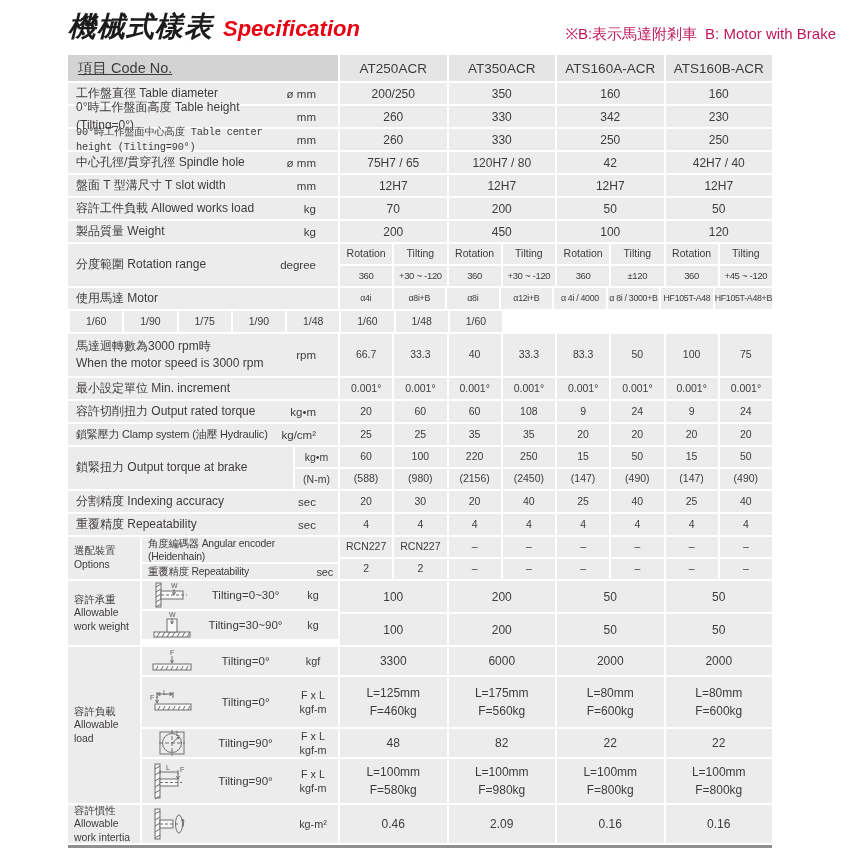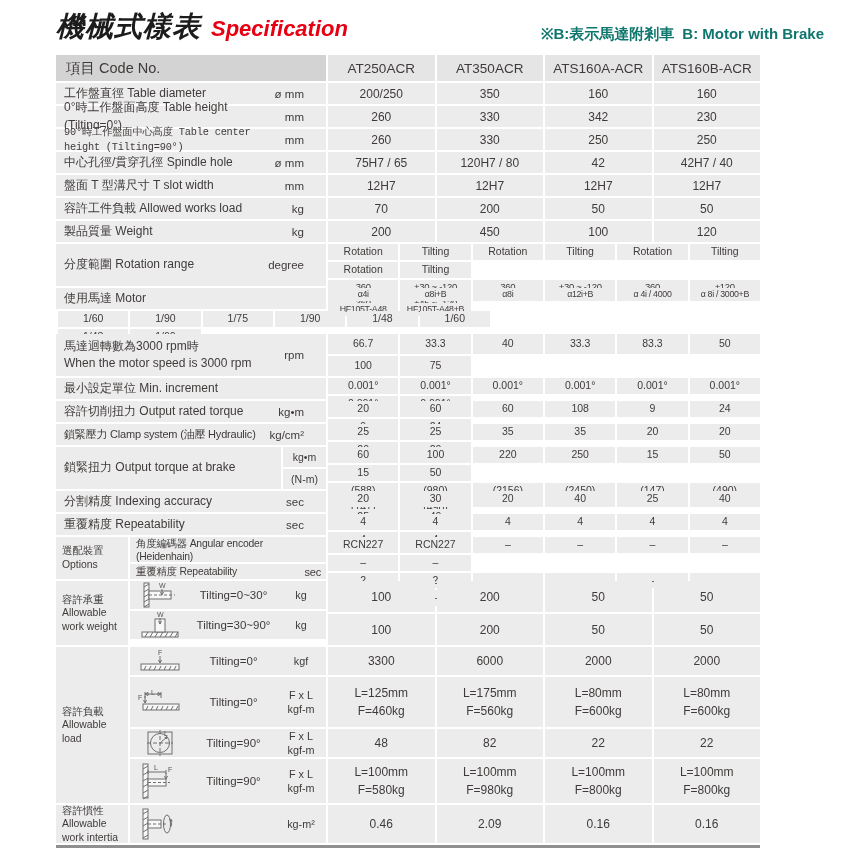--- a/index.html
+++ b/index.html
@@ -1,51 +1,51 @@
 <!DOCTYPE html>
 <html><head>
 <meta charset="utf-8">
 <style>
   * { margin:0; padding:0; box-sizing:border-box; }
   html,body { width:850px; height:849px; background:#fff; overflow:hidden; }
   body { font-family:"Liberation Sans", sans-serif; color:#3f3b3a; position:relative; }
-  .page { position:absolute; left:56px; top:0; width:768px; }
+  .page { position:absolute; left:68px; top:0; width:768px; }
 
   
   .titlebar { height:55px; display:flex; align-items:flex-end; justify-content:space-between; padding-bottom:9px; }
   .title-main { font-size:28px; font-weight:bold; font-style:italic; color:#1c1c1c; letter-spacing:1px; }
   .title-sub { font-size:22px; font-weight:bold; font-style:italic; color:#e60012; margin-left:10px; }
-  .note { font-size:15px; font-weight:bold; color:#0f766e; padding-bottom:2px; }
+  .note { font-size:15px; font-weight:normal; color:#be185d; padding-bottom:2px; }
   .note span { margin-left:8px; }
 
   
   .t-row { display:flex; margin-bottom:2px; }
   .lbl { width:270px; background:#ececec; display:flex; align-items:center; padding:0 22px 0 8px; font-size:12px; }
   .lbl .txt { white-space:pre-line; line-height:1.45; }
   .lbl .u { margin-left:auto; padding-left:3px; font-size:11.5px; white-space:pre-line; text-align:center; }
   .sm { font-size:10.3px; letter-spacing:-0.2px;font-family:Liberation Mono, monospace; }
   .md { font-size:11px; letter-spacing:-0.2px; }
   .vals { display:grid; gap:2px; margin-left:2px; width:432px; }
   .vals-4 { grid-template-columns:repeat(4,1fr); }
-  .vals-8 { grid-template-columns:repeat(6,1fr); }
+  .vals-8 { grid-template-columns:repeat(8,1fr); }
   .vals .cell { background:#ececec; display:flex; align-items:center; justify-content:center; text-align:center; font-size:12px; white-space:pre-line; line-height:1.5; }
   .vals-8 .cell { font-size:10.5px; }
   .vals-rot .cell { font-size:9.5px; letter-spacing:-0.3px; white-space:nowrap; }
   .vals-motor .cell { font-size:8.8px; letter-spacing:-0.3px; white-space:nowrap; }
   .stack { display:flex; flex-direction:column; gap:2px; margin-left:2px; width:432px; }
   .stack > .vals { margin-left:0; flex:1; width:100%; }
   .stack-u { width:43px; }
   .stack-u .cell { background:#ececec; flex:1; display:flex; align-items:center; justify-content:center; font-size:10.5px; }
   .stack-lbl { width:196px; }
   .inner-lbl { background:#ececec; flex:1; display:flex; align-items:center; padding:0 5px 0 6px; font-size:10.4px; letter-spacing:-0.2px; }
   .inner-lbl .u { margin-left:auto; font-size:11px; }
   .lbl-col { width:72px; background:#ececec; font-size:10.4px; line-height:1.3; display:flex; align-items:center; padding:0 2px 0 6px; white-space:pre-line; }
 
   
-  .h-item { width:270px; background:#d3d3d3; display:flex; align-items:center; padding-left:10px; font-size:14.5px; }
+  .h-item { width:270px; background:#d3d3d3; display:flex; align-items:center; padding-left:10px; font-size:14.5px;text-decoration:underline; }
   .h-vals { display:grid; grid-template-columns:repeat(4,1fr); gap:2px; margin-left:2px; width:432px; }
   .h-vals .cell { background:#e5e5e5; display:flex; align-items:center; justify-content:center; font-size:13.5px; }
 
   
   .icon-row { background:#ececec; display:flex; align-items:center; padding:0 5px 0 4px; }
   .icon-box { width:52px; display:flex; align-items:center; justify-content:center; }
   .tilt-txt { flex:1; text-align:center; font-size:11.5px; }
   .unit-txt { width:40px; text-align:center; font-size:10.8px; white-space:pre-line; line-height:1.3; }
   svg { display:block; }
   .diag { stroke:#6e6e6e; fill:none; stroke-width:1; }

